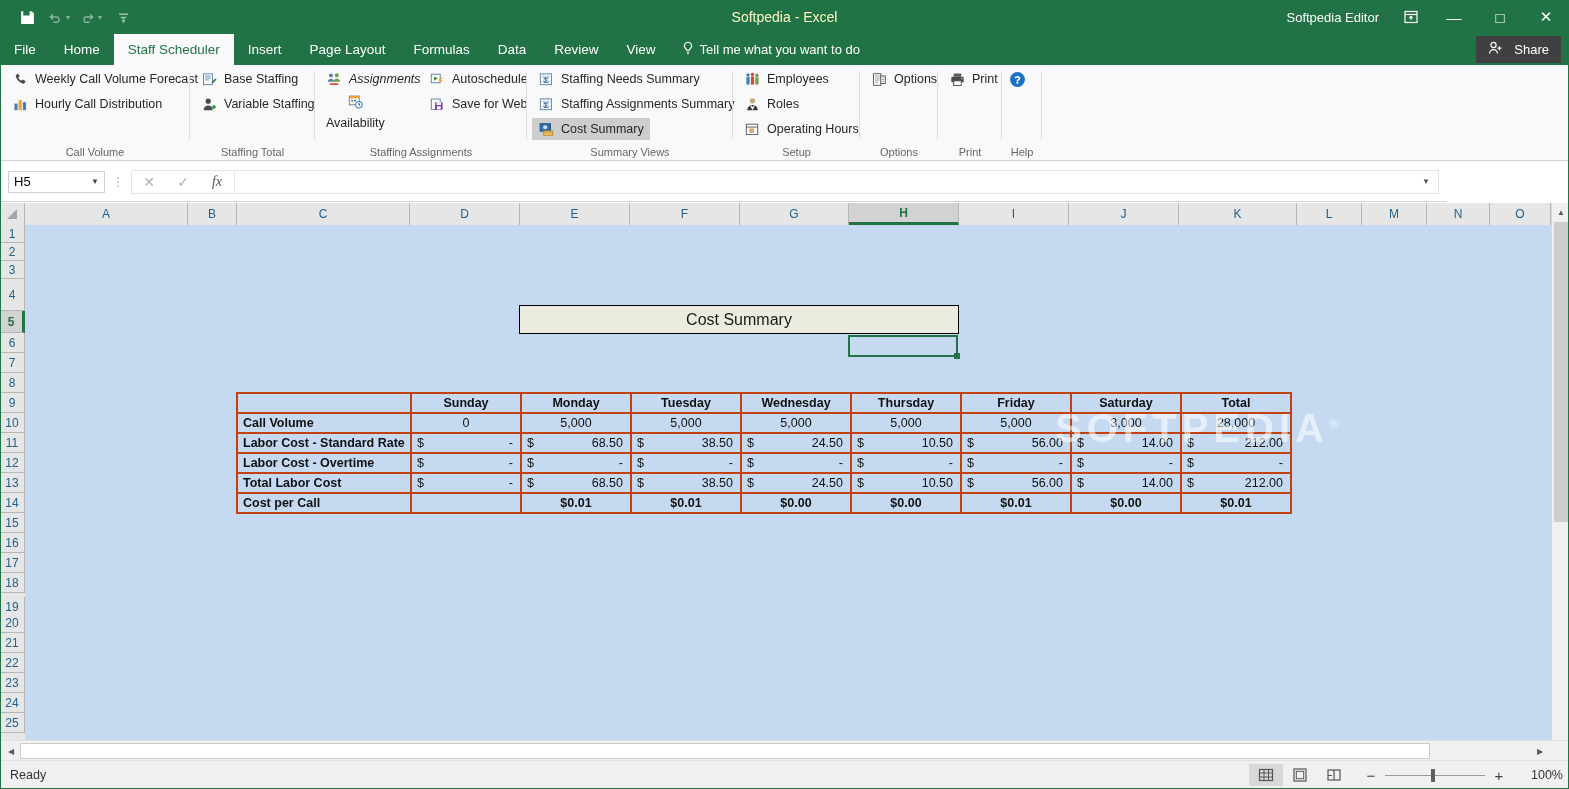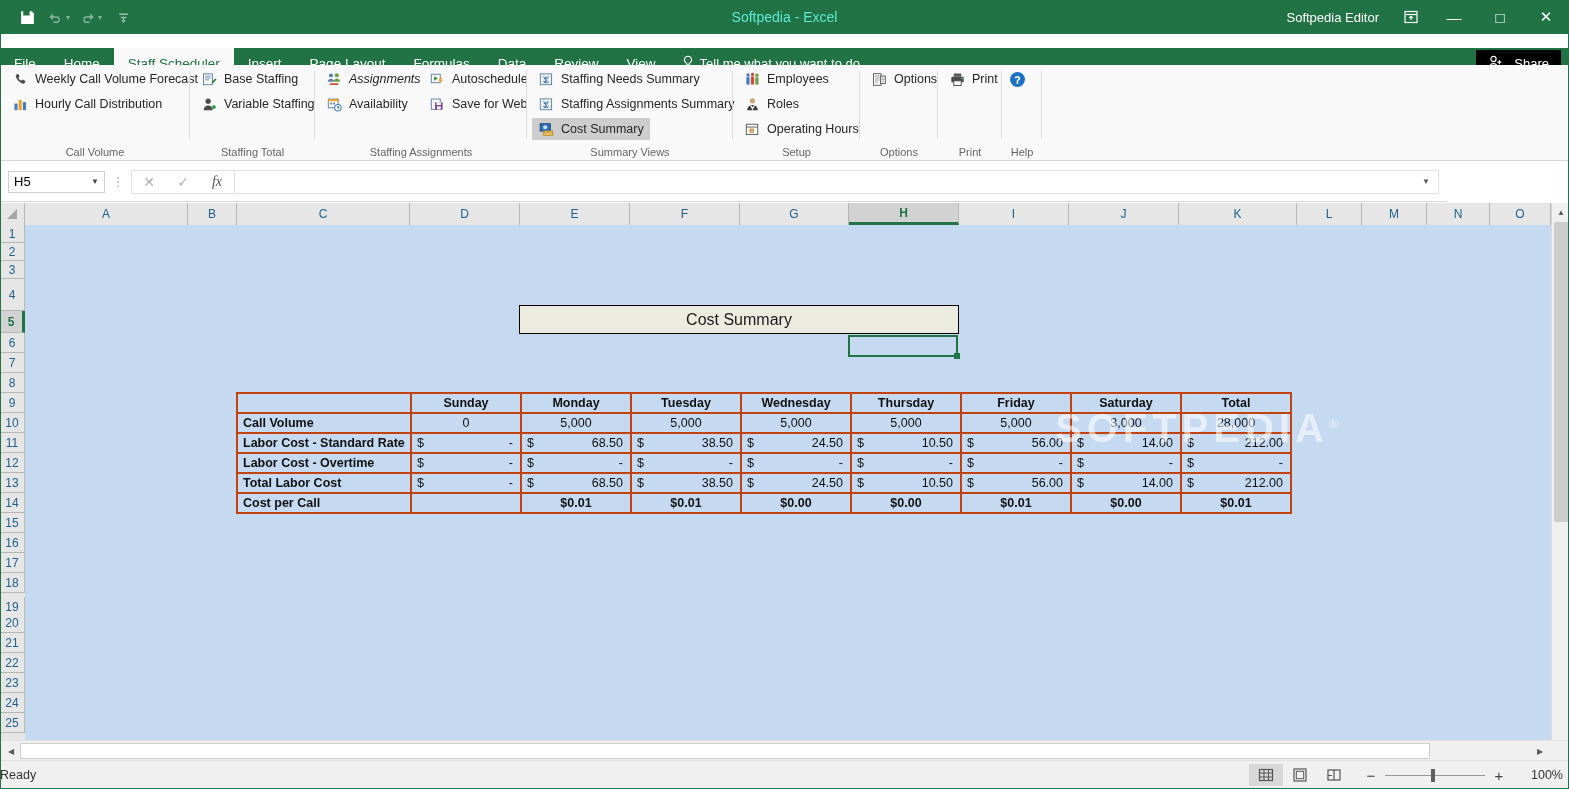--- a/index.html
+++ b/index.html
@@ -19,48 +19,48 @@
     position:absolute; left:0; top:0; width:1569px; height:34px;
     background:#217346; color:#ffffff;
     display:flex; align-items:center;
   }
   .qat{ display:flex; align-items:center; gap:2px; padding-left:12px; }
   .qat-btn{ width:30px; height:26px; display:flex; align-items:center; justify-content:center;
             color:#ffffff; }
   .qat-btn.dim{ color:#87b39b; }
   .title-center{
     position:absolute; left:0; right:0; text-align:center;
-    font-size:14px; color:#5eead4; pointer-events:none;
+    font-size:14px; color:#fef9c3; pointer-events:none;
   }
   .title-right{
     position:absolute; right:0; top:0; height:34px; display:flex; align-items:center;
     font-size:13px; color:#ffffff;
   }
   .acct-name{ margin-right:12px; }
   .win-btn{ width:46px; height:34px; display:flex; align-items:center; justify-content:center;
             color:#ffffff; font-size:15px; }
   .ribbon-display{ width:40px; height:34px; display:flex; align-items:center; justify-content:center; }
 
   
   .tabbar{
-    position:absolute; left:0; top:48px; width:1569px; height:31px;
+    position:absolute; left:0; top:34px; width:1569px; height:31px;
     background:#217346; display:flex; align-items:flex-end;
   }
   .tab{
     height:31px; padding:0 14px; display:flex; align-items:center;
     color:#ffffff; font-size:13.5px; white-space:nowrap;
   }
   .tab.active{ background:#f9f9f9; color:#217346; }
   .tab.file{ background:#217346; }
   .tellme{ display:flex; align-items:center; gap:6px; color:#ffffff; padding:0 12px; height:31px;}
   .bulb{ font-size:13px; }
   .share-btn{
     position:absolute; right:8px; top:2px; height:27px;
     display:flex; align-items:center; gap:11px; padding:0 12px;
-    color:#ffffff; font-size:13px; background:#000000;
+    color:#ffffff; font-size:13px; background:#404040;
   }
 
   
   .ribbon{
     position:absolute; left:0; top:65px; width:1569px; height:96px;
     background:#f9f9f9; border-bottom:1px solid #d4d4d4;
   }
   .rgroup{ position:absolute; top:0; height:96px; }
   .rgroup .gsep{ position:absolute; right:0; top:6px; bottom:22px; width:1px; background:#dcdcdc; }
   .gtitle{
@@ -166,21 +166,21 @@
              justify-content:center; font-size:8px; color:#5a5a5a;}
   .hs-thumb{ position:absolute; left:20px; top:2px; width:1410px; height:16px; background:#ffffff;
              border:1px solid #cdcdcd;}
 
   
   .statusbar{
     position:absolute; left:0; bottom:0; width:1569px; height:29px; background:#f0f0f0;
     border-top:1px solid #e0e0e0; display:flex; align-items:center;
     font-size:12.5px; color:#333;
   }
-  .status-left{ }
+  .status-left{ padding-left:10px; }
   .status-right{ position:absolute; right:6px; display:flex; align-items:center; gap:0; }
   .viewbtn{ width:34px; height:22px; display:flex; align-items:center; justify-content:center; color:#444;}
   .viewbtn.active{ background:#d8d8d8; }
   .zoomctl{ display:flex; align-items:center; gap:8px; margin-left:14px; }
   .zsign{ font-size:15px; color:#444; width:12px; text-align:center;}
   .ztrack{ width:100px; height:1px; background:#9a9a9a; position:relative; }
   .zthumb{ position:absolute; left:46px; top:-6px; width:4px; height:13px; background:#606060;}
   .zlabel{ width:46px; text-align:right; font-size:12.5px; color:#333; margin-left:4px;}
   .body-border{ position:absolute; left:0; top:0; width:1569px; height:789px;
                 border:1px solid #217346; pointer-events:none; }
@@ -320,21 +320,21 @@
           <svg width="15" height="15" viewBox="0 0 16 16">
               <circle cx="4.2" cy="3.6" r="2.1" fill="#5a7fa8"></circle>
               <circle cx="10.4" cy="3.4" r="2.1" fill="#6f9e47"></circle>
               <path fill="#5a7fa8" d="M.8 10.5c0-1.9 1.5-3.3 3.4-3.3s3.4 1.4 3.4 3.3z"></path>
               <path fill="#6f9e47" d="M7.2 10.3c0-1.9 1.5-3.3 3.3-3.3s3.4 1.4 3.4 3.3z"></path>
               <rect x="3" y="12" width="9" height="1.8" fill="#d04a3a"></rect>
             </svg>
         </span>
         <span>Assignments</span>
       </div>
-      <div class="ritem" style="margin-left:5px;">
+      <div class="ritem" style="margin-left:5px;flex-direction:column;">
         <span class="ico">
           <svg width="15" height="15" viewBox="0 0 16 16">
               <rect x="1.4" y="2.2" width="10.5" height="9.3" fill="#fff" stroke="#5a7fa8" stroke-width="1"></rect>
               <rect x="1.4" y="2.2" width="10.5" height="2.4" fill="#f0a22e"></rect>
               <rect x="3.4" y="6" width="2" height="2" fill="#5a7fa8"></rect>
               <rect x="6.6" y="6" width="2" height="2" fill="#5a7fa8"></rect>
               <circle cx="11.6" cy="11.4" r="3.5" fill="#fff" stroke="#3b7dbd" stroke-width="1.1"></circle>
               <path stroke="#3b7dbd" stroke-width="1.1" d="M11.6 9.4v2.1l1.5.9"></path>
             </svg>
         </span>

